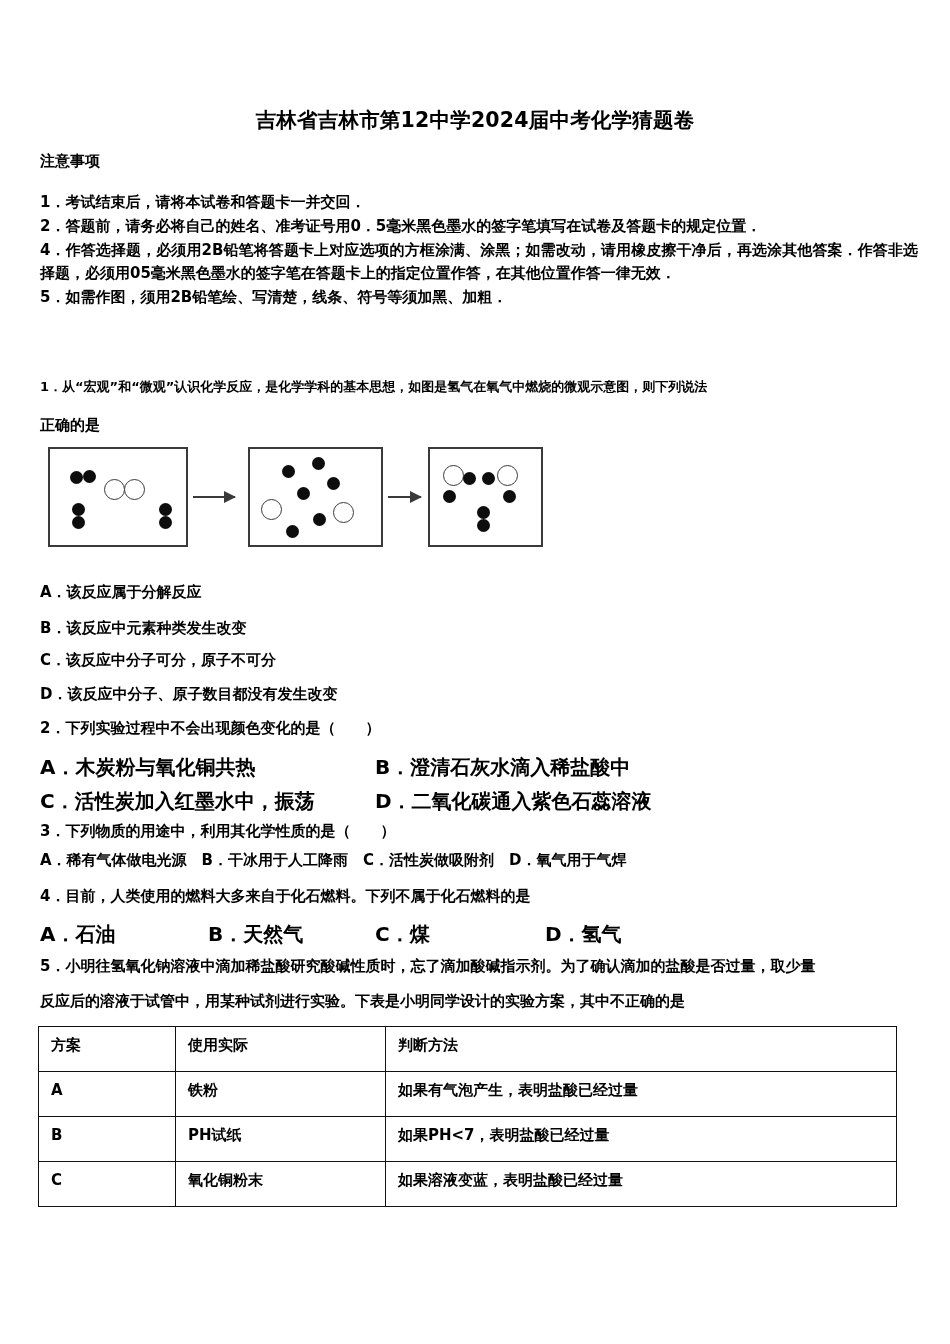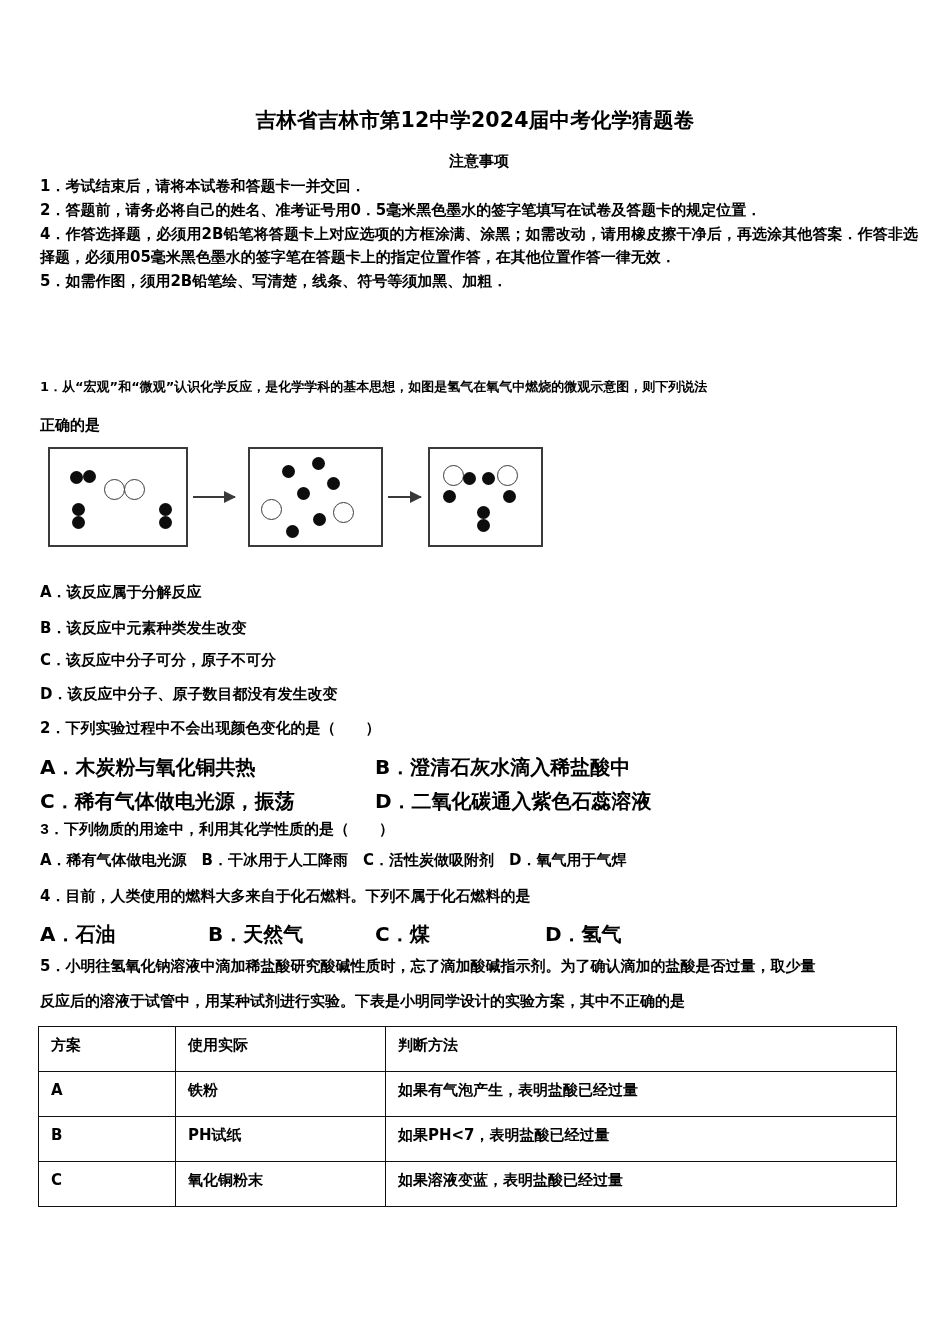--- a/index.html
+++ b/index.html
@@ -41,22 +41,21 @@
   .notice {
     position: absolute;
     left: 40px;
     top: 150px;
     width: 878px;
   }
   .notice-heading {
     font-size: 15px;
     font-weight: bold;
     line-height: 1.55;
-    margin-bottom: 2px;
-    text-align: center;
+    margin-bottom: 18px;
   }
   .notice-item {
     font-size: 15px;
     font-weight: bold;
     line-height: 1.58;
     text-align: justify;
   }
 
   
   .section-heading {
@@ -246,24 +245,24 @@
   </div>
 
   <div class="opt-line" style="top:580px;">A．该反应属于分解反应</div>
   <div class="opt-line" style="top:616px;">B．该反应中元素种类发生改变</div>
   <div class="opt-line" style="top:648px;text-align:right;">C．该反应中分子可分，原子不可分</div>
   <div class="opt-line" style="top:682px;">D．该反应中分子、原子数目都没有发生改变</div>
 
   <div class="q-line" style="top:716px;">2．下列实验过程中不会出现颜色变化的是（　　）</div>
   <div class="opt-col" style="left:40px;  top:751px;">A．木炭粉与氧化铜共热</div>
   <div class="opt-col" style="left:375px; top:751px;">B．澄清石灰水滴入稀盐酸中</div>
-  <div class="opt-col" style="left:40px;  top:785px;">C．稀有气体做电光源，振荡</div>
+  <div class="opt-col" style="left:40px;  top:785px;">C．活性炭加入红墨水中，振荡</div>
   <div class="opt-col" style="left:375px; top:785px;">D．二氧化碳通入紫色石蕊溶液</div>
 
-  <div class="q-line" style="top:819px;font-family:Liberation Mono, monospace;">3．下列物质的用途中，利用其化学性质的是（　　）</div>
+  <div class="q-line" style="top:819px;">3．下列物质的用途中，利用其化学性质的是（　　）</div>
   <div class="opt-line" style="top:848px;">A．稀有气体做电光源　B．干冰用于人工降雨　C．活性炭做吸附剂　D．氧气用于气焊</div>
 
   <div class="q-line" style="top:884px;">4．目前，人类使用的燃料大多来自于化石燃料。下列不属于化石燃料的是</div>
   <div class="opt-col" style="left:40px;  top:918px;">A．石油</div>
   <div class="opt-col" style="left:208px; top:918px;">B．天然气</div>
   <div class="opt-col" style="left:375px; top:918px;">C．煤</div>
   <div class="opt-col" style="left:545px; top:918px;">D．氢气</div>
 
   <div class="q-line" style="top:954px;">5．小明往氢氧化钠溶液中滴加稀盐酸研究酸碱性质时，忘了滴加酸碱指示剂。为了确认滴加的盐酸是否过量，取少量</div>
   <div class="q-line" style="top:989px;">反应后的溶液于试管中，用某种试剂进行实验。下表是小明同学设计的实验方案，其中不正确的是</div>

